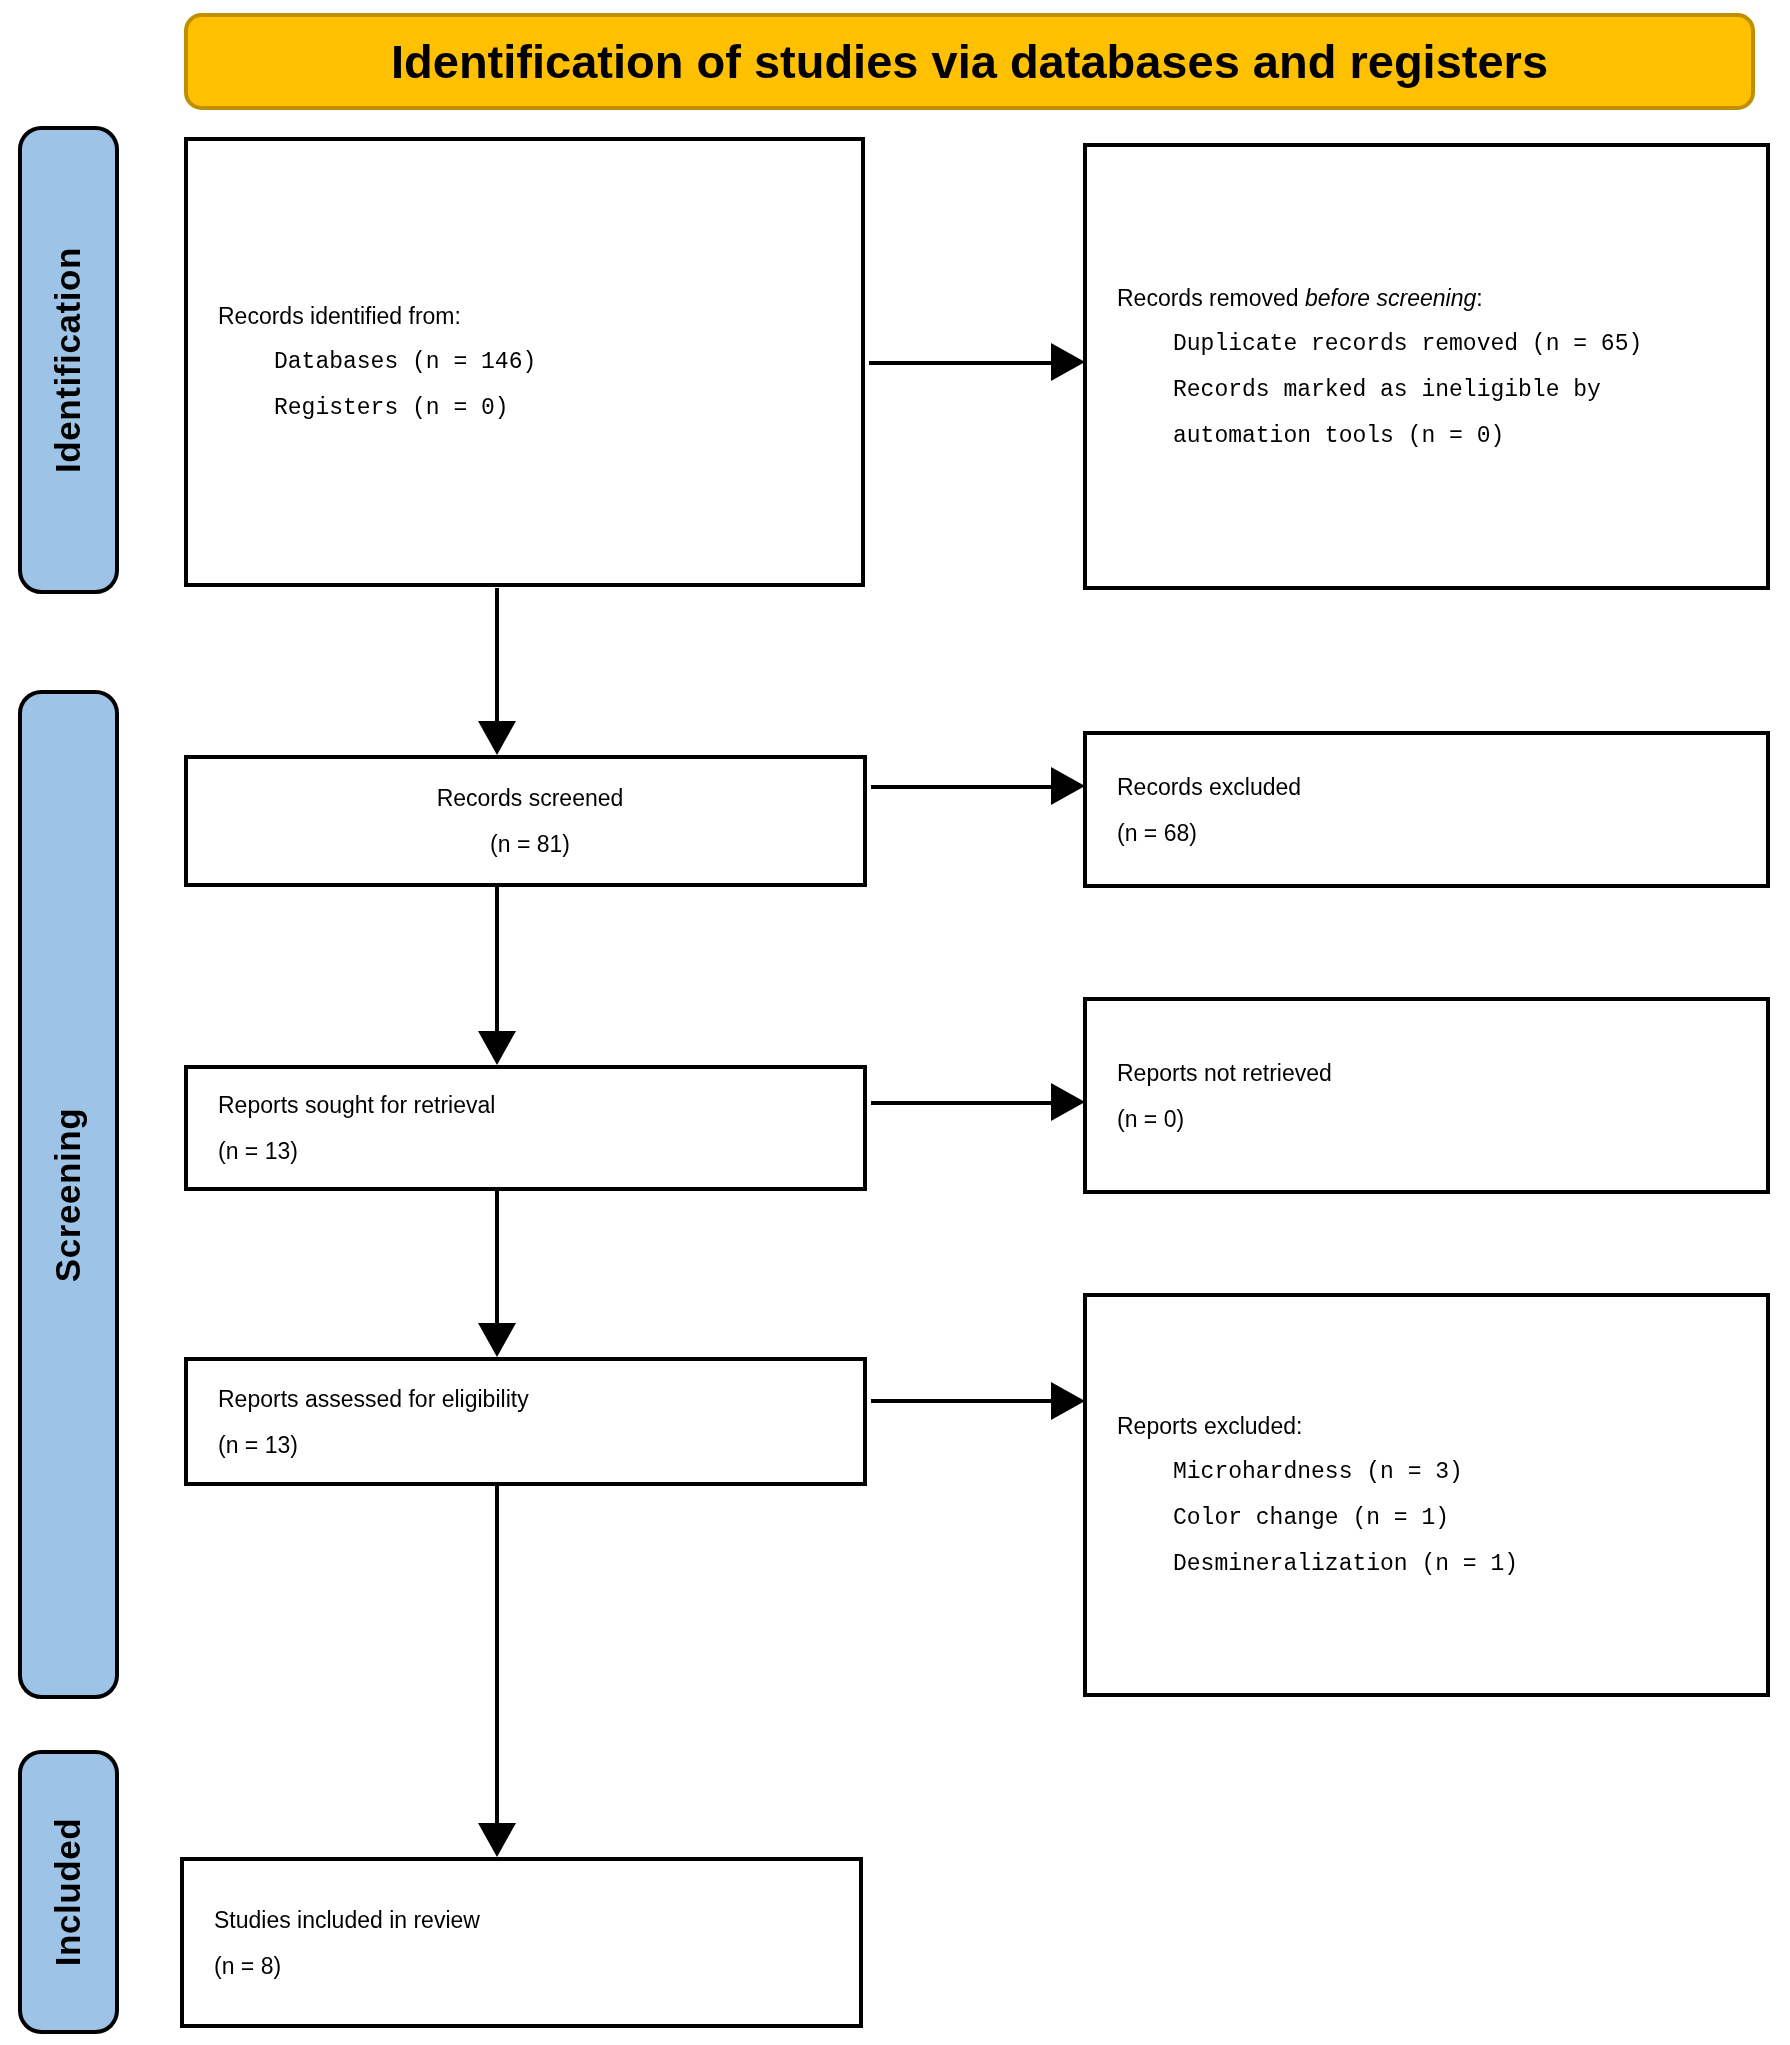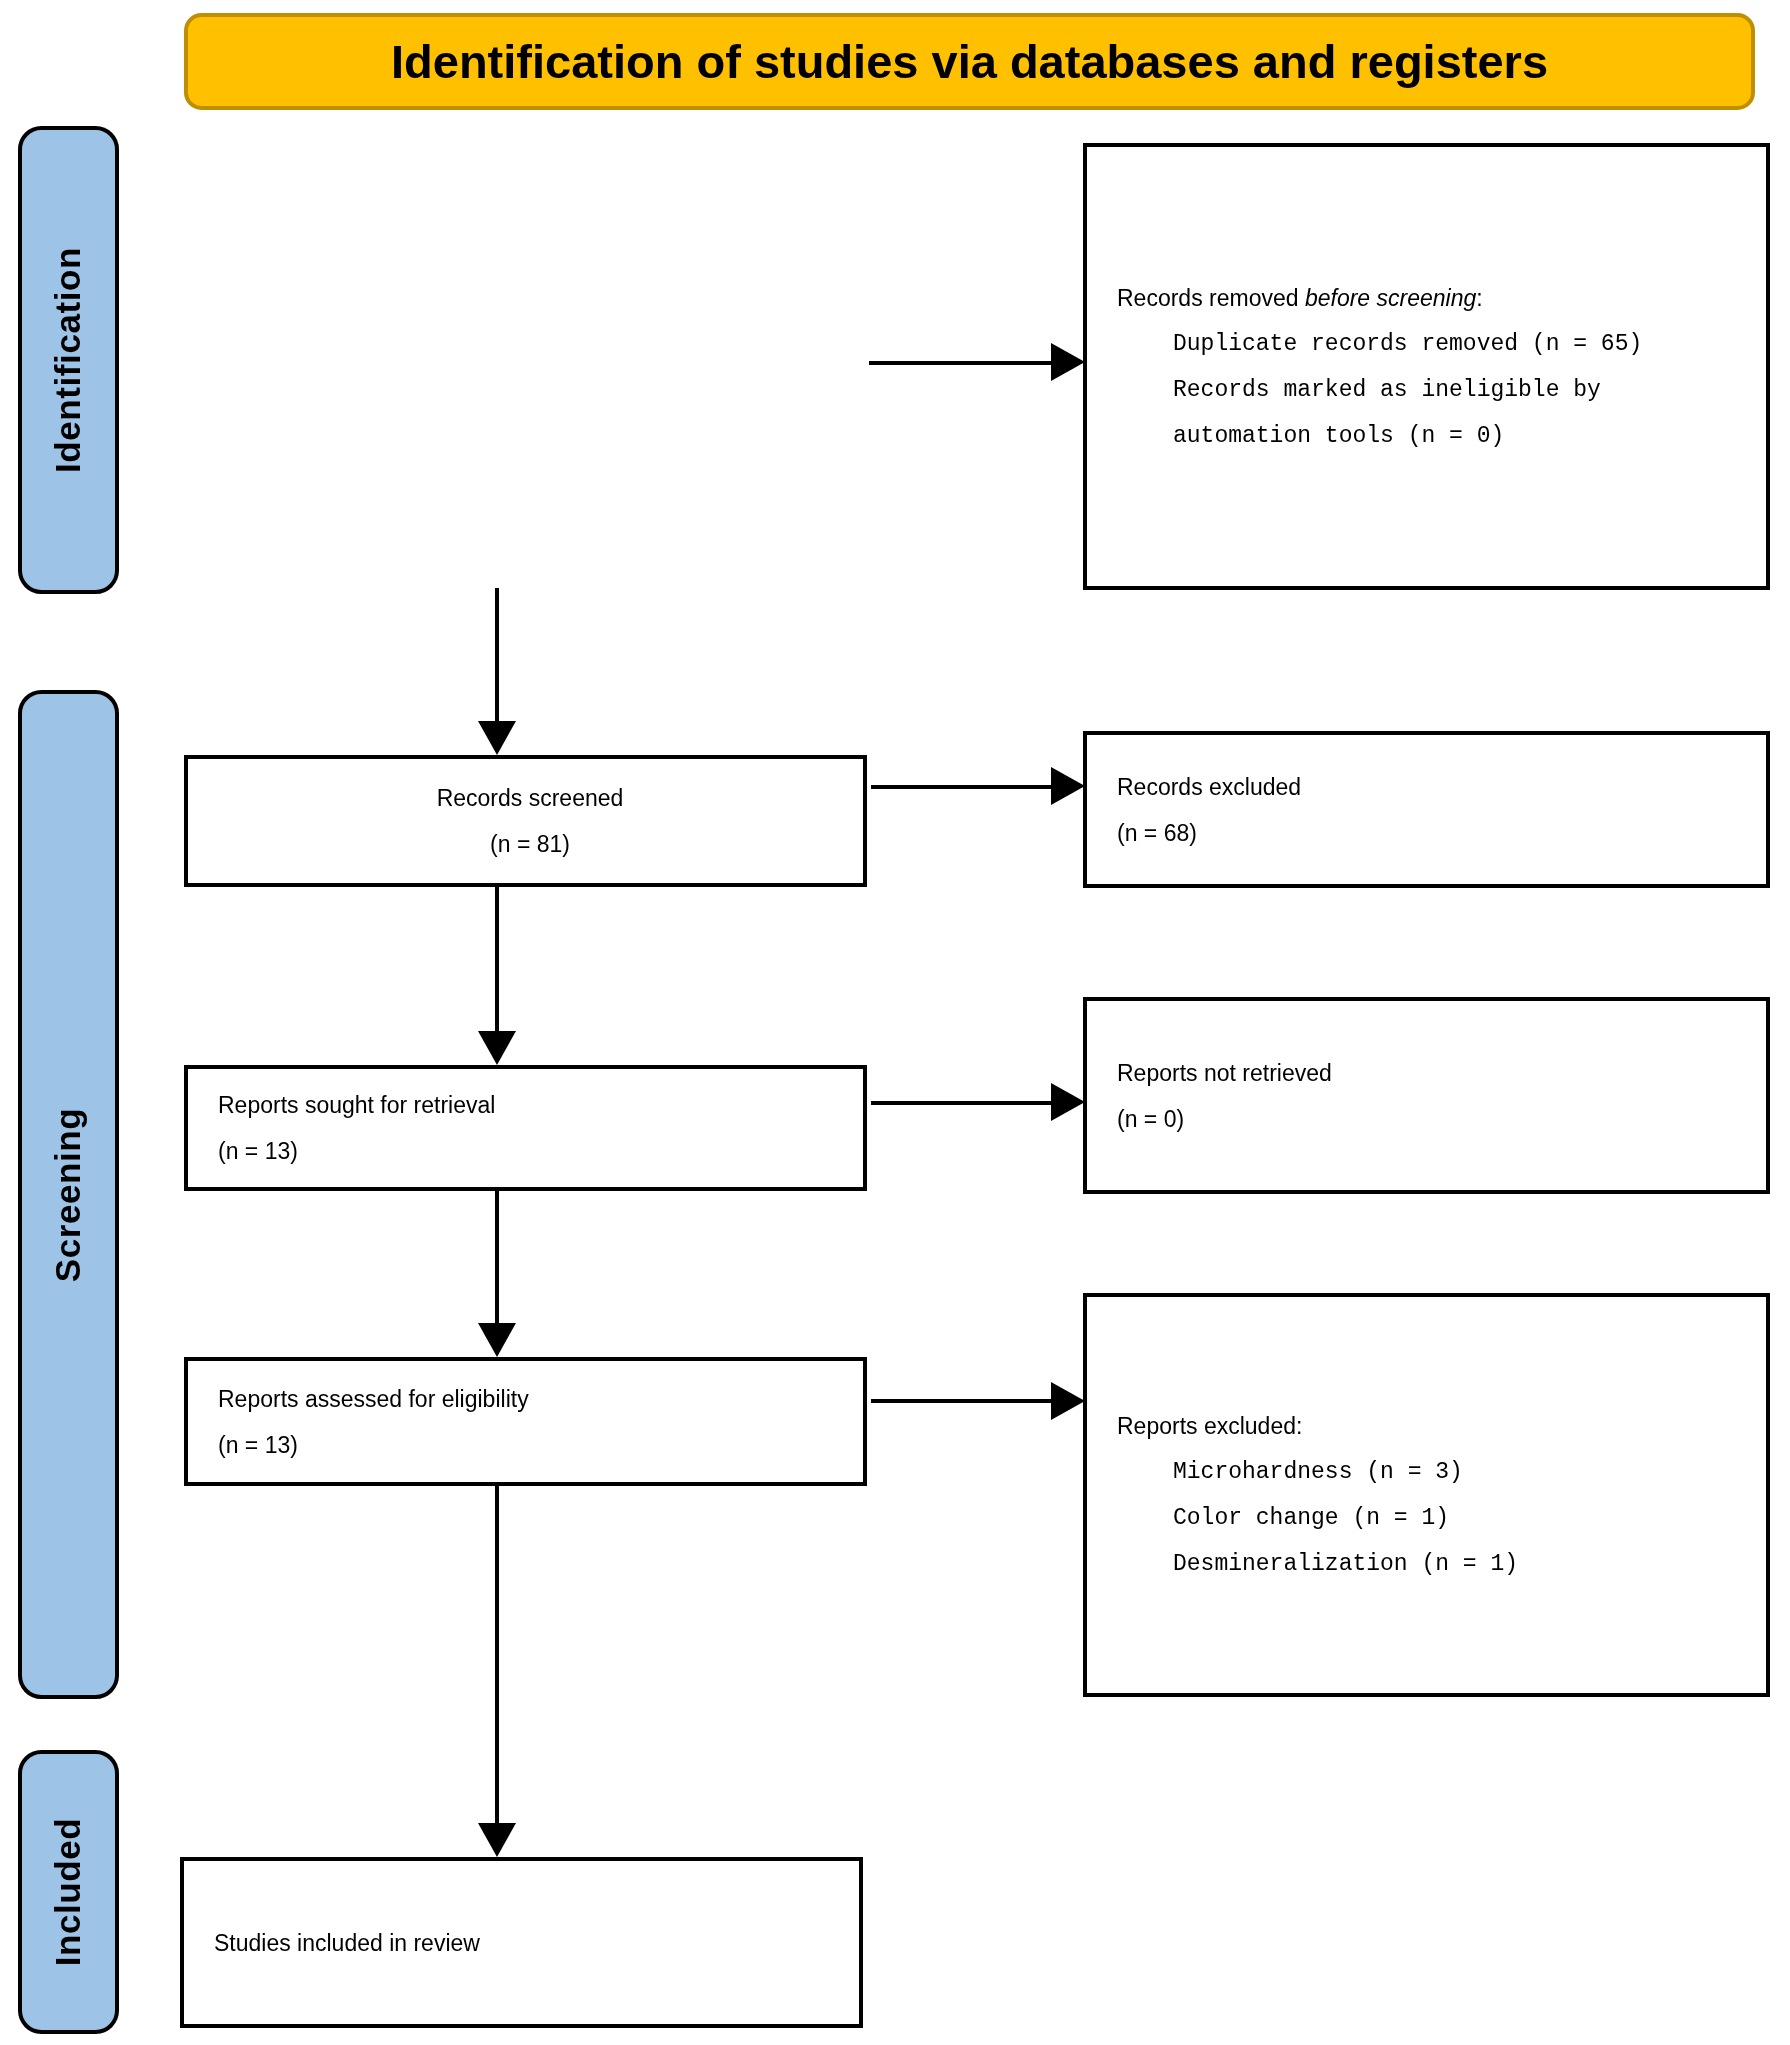--- a/index.html
+++ b/index.html
@@ -100,20 +100,25 @@
   <div class="band band-identification">
     <span class="vtext">Identification</span>
   </div>
   <div class="band band-screening">
     <span class="vtext">Screening</span>
   </div>
   <div class="band band-included">
     <span class="vtext">Included</span>
   </div>
 
+  <div class="box box1">
+    <div>Records identified from:</div>
+    <div class="indent">Databases (n = 146)</div>
+    <div class="indent">Registers (n = 0)</div>
+  </div>
 
   <div class="box box2">
     <div class="title-wrap"><span>Records removed </span><i>before screening</i><span>:</span></div>
     <div class="indent item-wrap">Duplicate records removed (n = 65)</div>
     <div class="indent item-wrap">Records marked as ineligible by automation tools (n = 0)</div>
   </div>
 
   <div class="box box3">
     <div>Records screened</div>
     <div>(n = 81)</div>
@@ -141,20 +146,21 @@
 
   <div class="box box8">
     <div>Reports excluded:</div>
     <div class="indent">Microhardness (n = 3)</div>
     <div class="indent">Color change (n = 1)</div>
     <div class="indent">Desmineralization (n = 1)</div>
   </div>
 
   <div class="box box9">
     <div>Studies included in review</div>
+    <div>(n = 8)</div>
   </div>
 
   <div class="vline" style="left:495px; top:588px; height:136px;"></div>
   <div class="head-down" style="left:478px; top:721px;"></div>
 
   <div class="vline" style="left:495px; top:886px; height:146px;"></div>
   <div class="head-down" style="left:478px; top:1031px;"></div>
 
   <div class="vline" style="left:495px; top:1190px; height:135px;"></div>
   <div class="head-down" style="left:478px; top:1323px;"></div>

